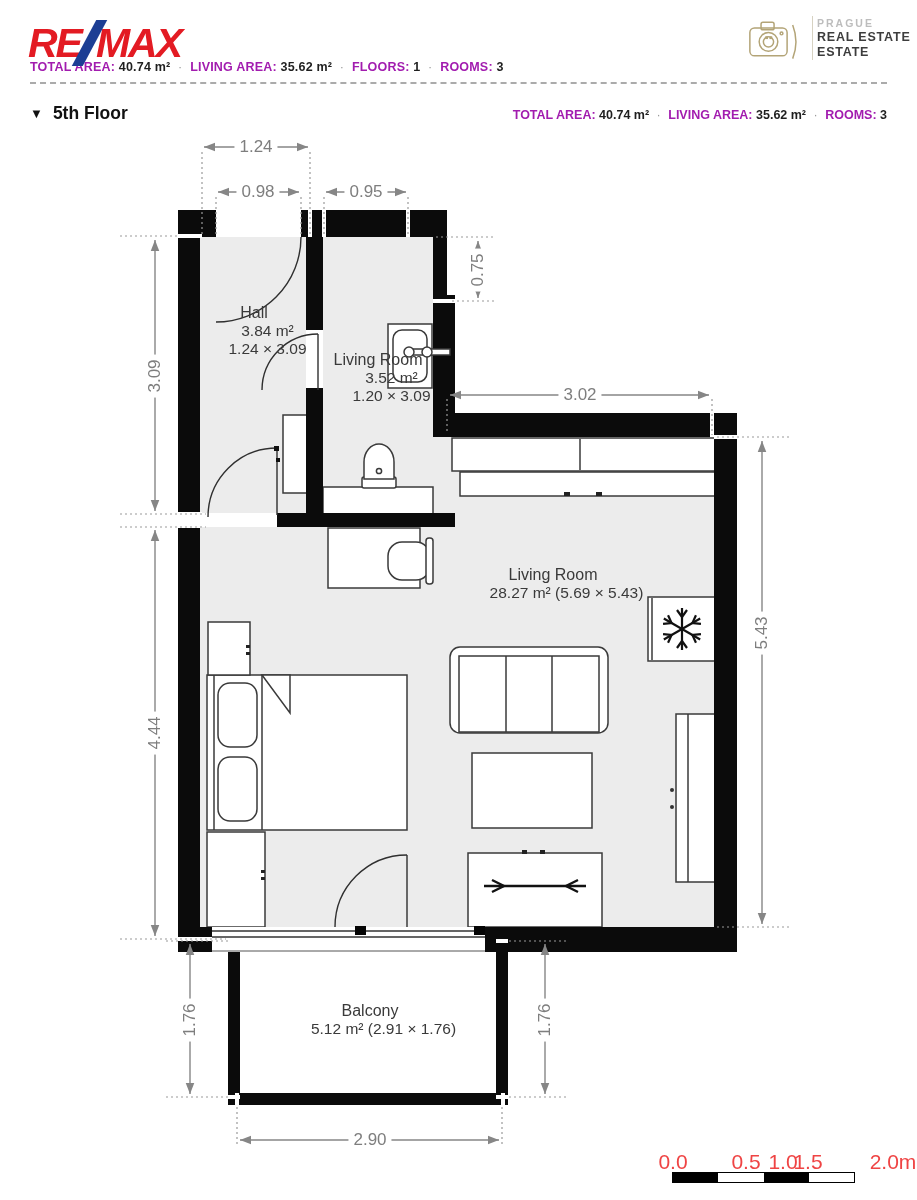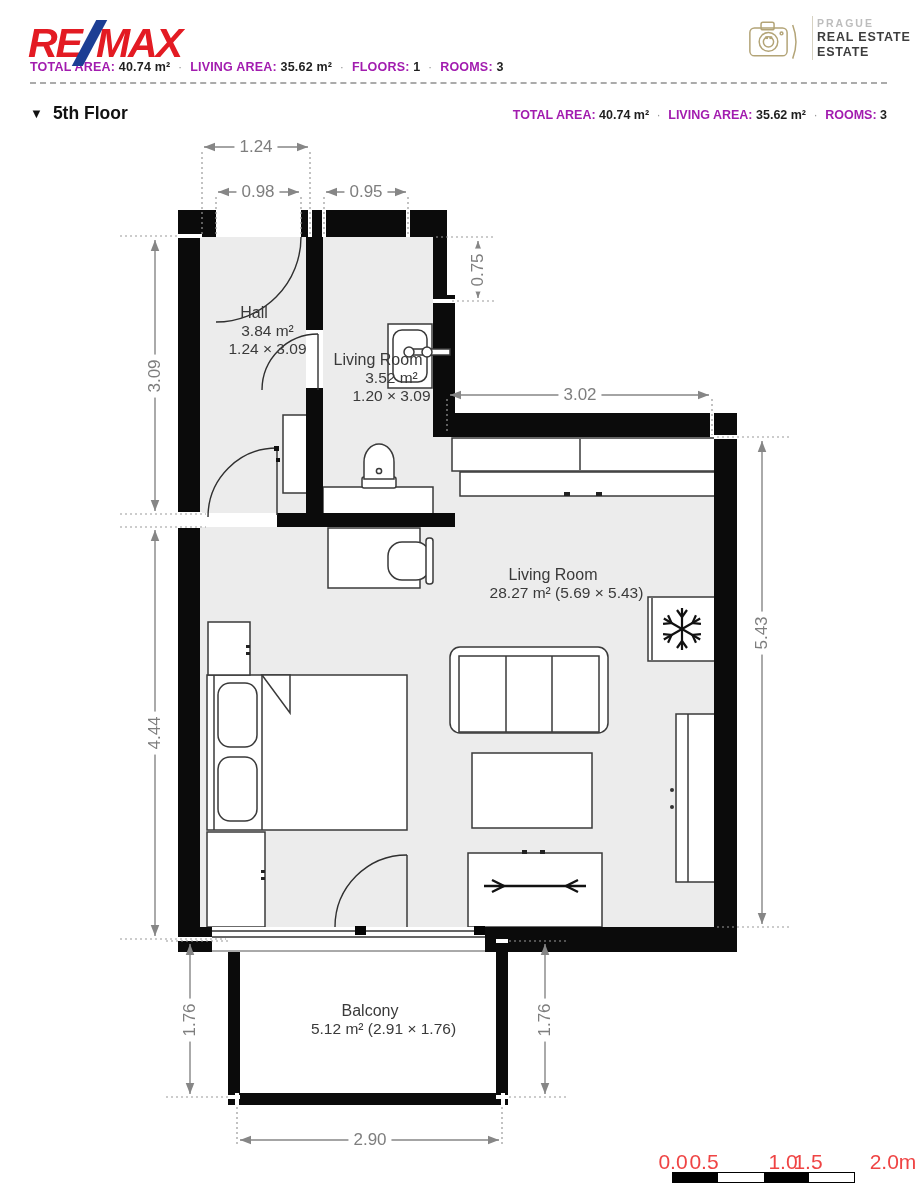--- a/index.html
+++ b/index.html
@@ -351,21 +351,21 @@
   <div class="dim v" style="left:155px;top:376px;">3.09</div>
   <div class="dim" style="left:580px;top:395px;">3.02</div>
   <div class="dim v" style="left:762px;top:633px;">5.43</div>
   <div class="dim v" style="left:155px;top:733px;">4.44</div>
   <div class="dim v" style="left:190px;top:1020px;">1.76</div>
   <div class="dim v" style="left:545px;top:1020px;">1.76</div>
   <div class="dim" style="left:370px;top:1140px;">2.90</div>
 
   <div class="scale-labels">
     <span style="left:673px;">0.0</span>
-    <span style="left:692px;padding-left:24px;">0.5</span>
+    <span style="left:734px;padding-left:24px;">0.5</span>
     <span style="left:783px;">1.0</span>
     <span style="left:808px;">1.5</span>
     <span style="left:857px;margin-left:36px;">2.0m</span>
   </div>
   <div class="scale-bar">
     <div style="width:25%;background:#000;"></div>
     <div style="width:25%;background:#fff;"></div>
     <div style="width:25%;background:#000;"></div>
     <div style="width:25%;background:#fff;"></div>
   </div>

